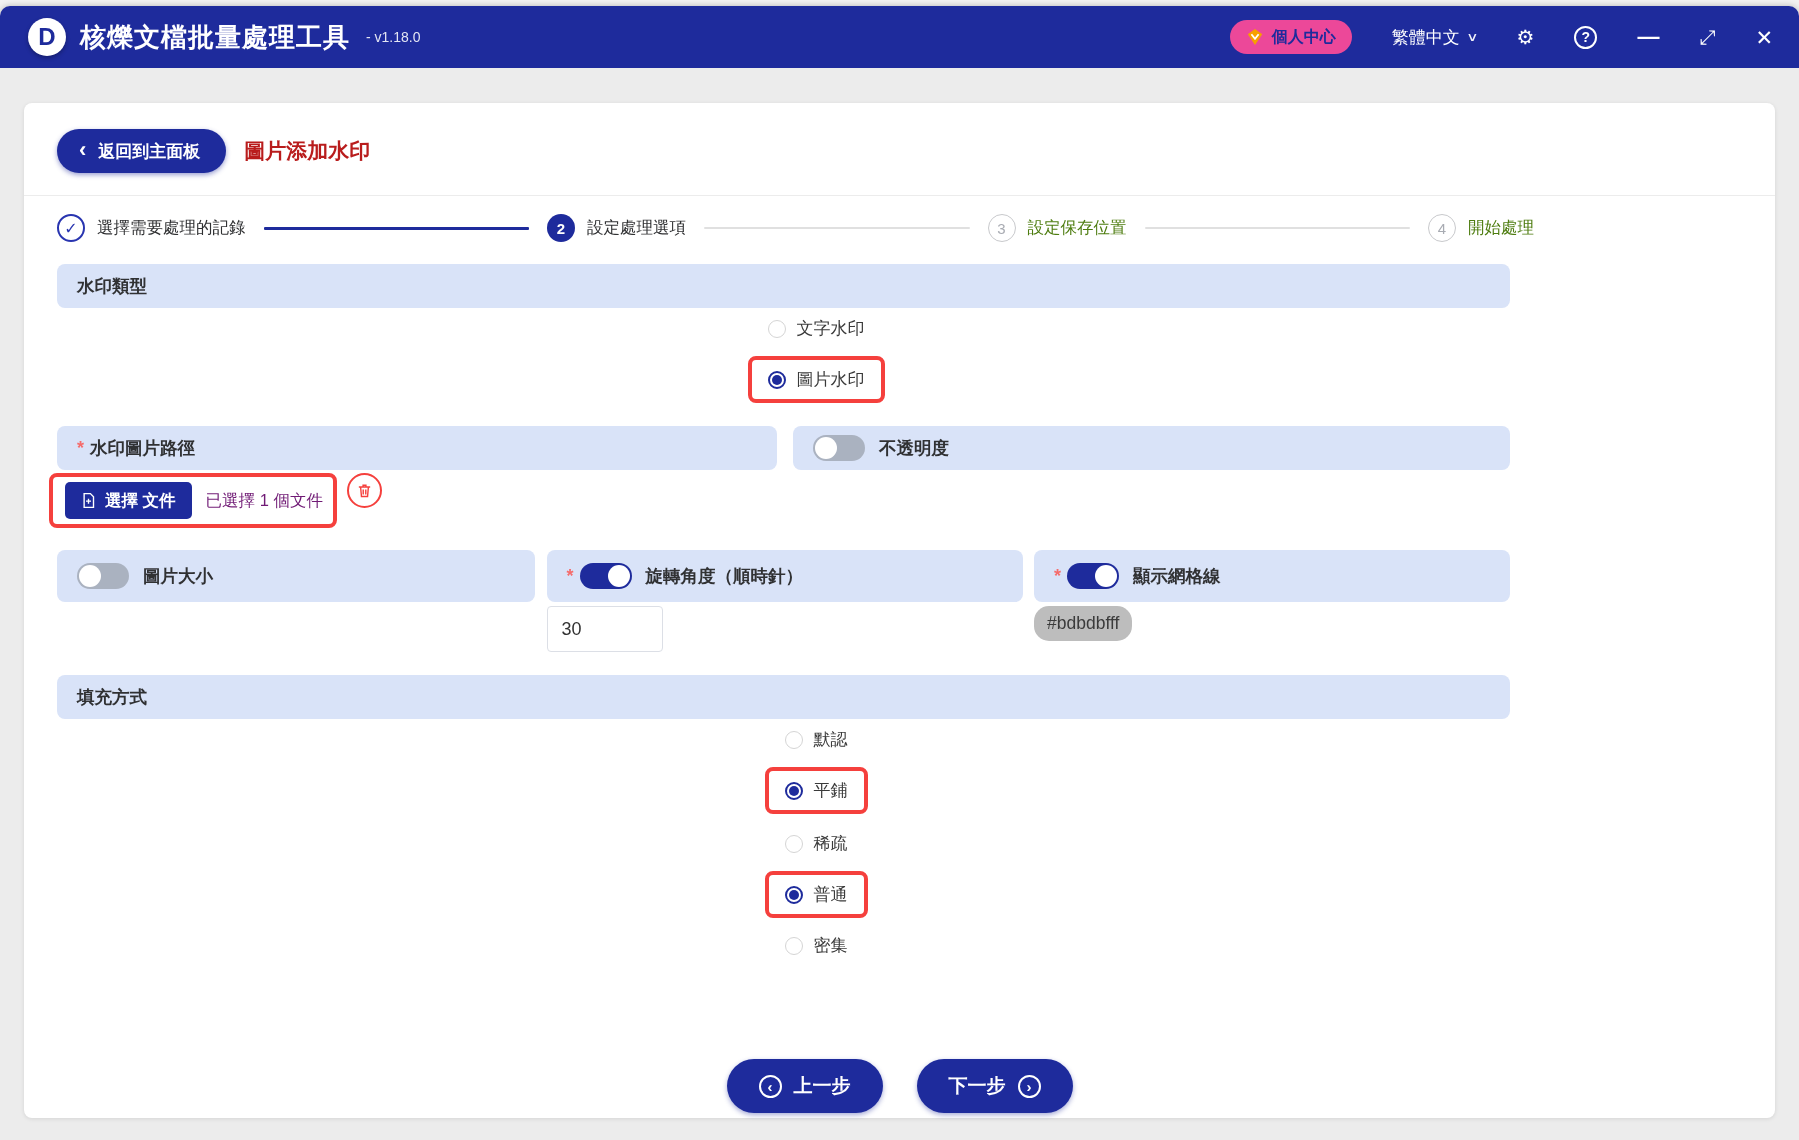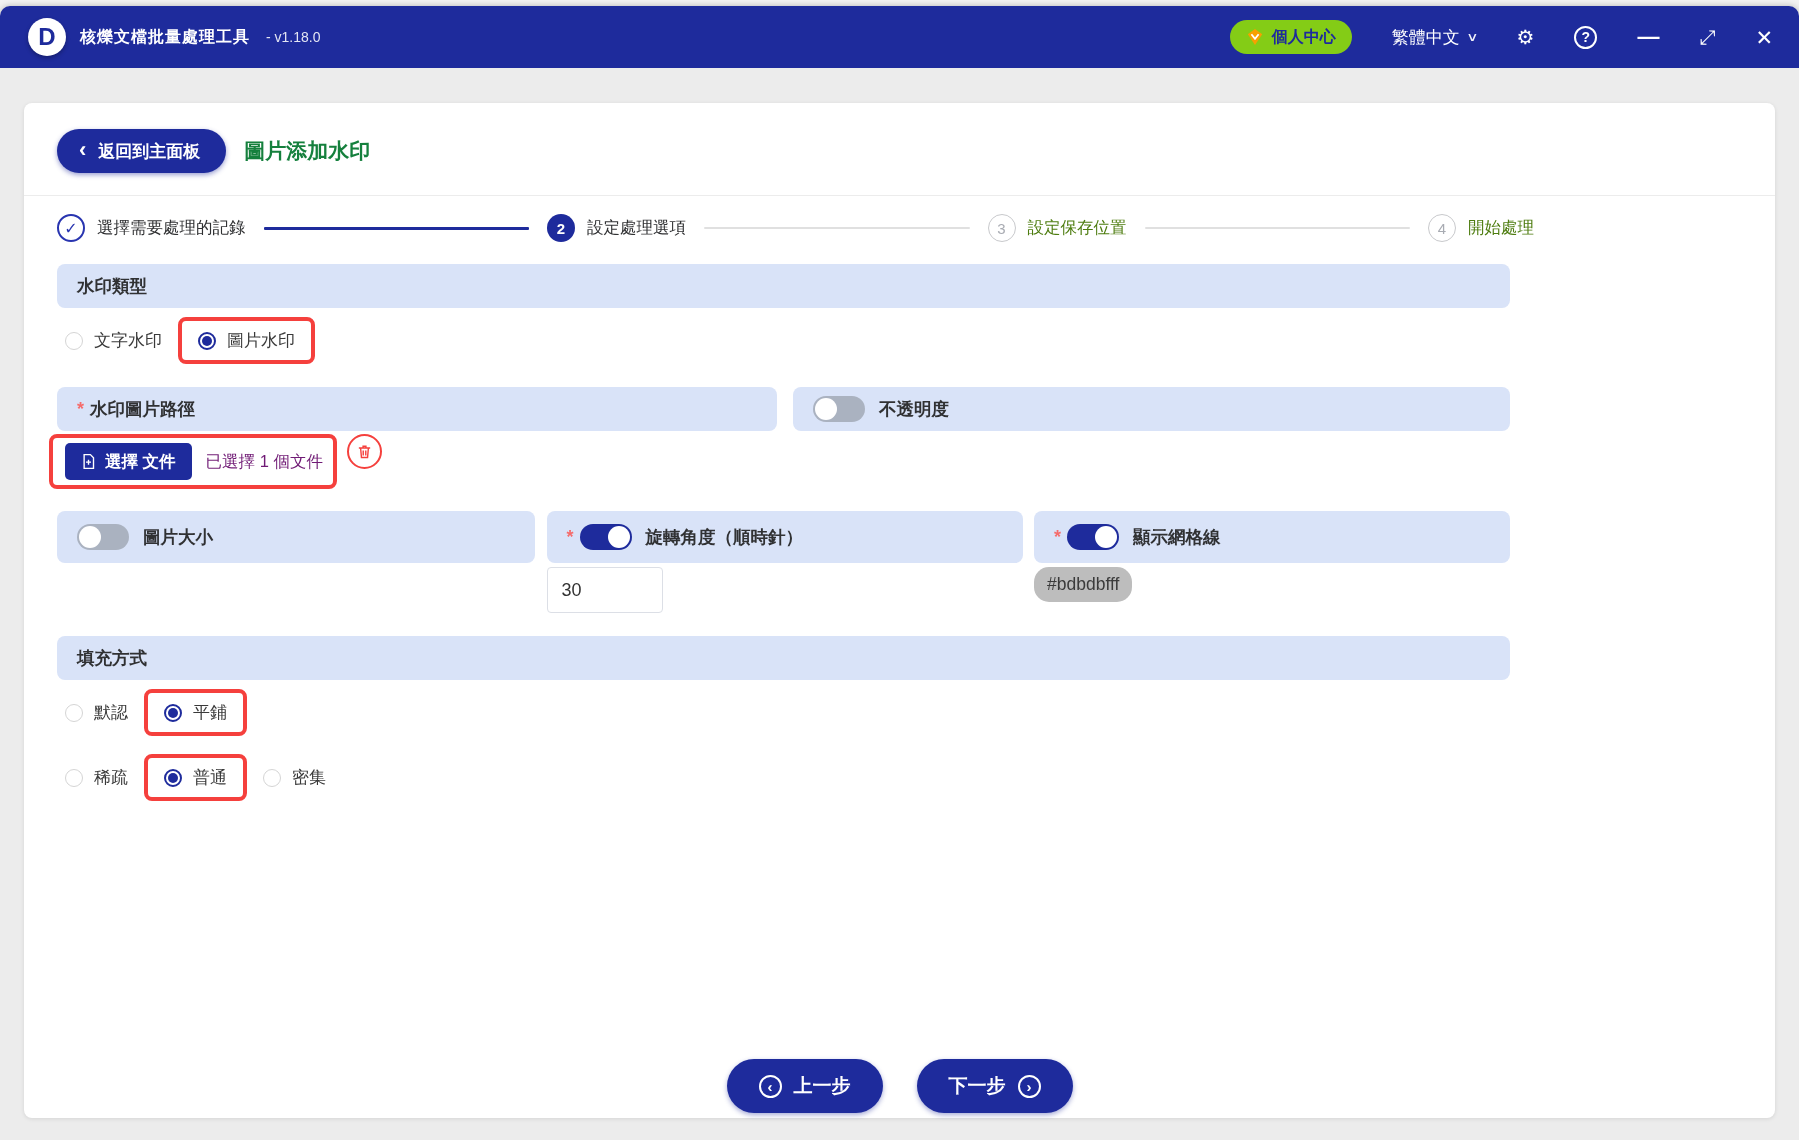--- a/index.html
+++ b/index.html
@@ -20,25 +20,25 @@
     height:62px; background:#1e2b9c; display:flex; align-items:center;
     justify-content:space-between; padding:0 26px 0 28px; color:#fff;
   }
   .tb-left{ display:flex; align-items:center; gap:14px; }
   .logo{
     width:38px; height:38px; border-radius:50%; background:#fff;
     display:flex; align-items:center; justify-content:center;
     color:#1e2b9c; font-weight:bold; font-size:24px;
     box-shadow:0 2px 4px rgba(0,0,0,.3);
   }
-  .app-title{ font-size:16px; font-weight:bold; letter-spacing:1px;text-align:right; }
+  .app-title{ font-size:26px; font-weight:bold; letter-spacing:1px;text-align:right; }
   .app-version{ font-size:14px; color:rgba(255,255,255,.88); margin-left:2px; }
   .tb-right{ display:flex; align-items:center; gap:40px; }
   .user-pill{
-    background:#84cc16; border:none; height:34px; border-radius:17px;
+    background:#ec4899; border:none; height:34px; border-radius:17px;
     display:flex; align-items:center; gap:8px; padding:0 16px;
     color:#1e2b9c; font-size:16px; font-weight:bold; cursor:pointer;
     font-family:inherit;
   }
   .lang{ display:flex; align-items:center; gap:8px; font-size:17px; cursor:pointer; }
   .lang .chev{ font-size:12px; transform:scaleX(1.4); opacity:.95; }
   .tb-icon{ font-size:20px; cursor:pointer; line-height:1; display:flex; align-items:center; justify-content:center; }
   .help-circle{
     width:23px; height:23px; border:2px solid #fff; border-radius:50%;
     display:flex; align-items:center; justify-content:center;
@@ -55,21 +55,21 @@
     display:flex; align-items:center; gap:18px;
     padding:26px 33px 22px 33px; border-bottom:1px solid #ececec;
   }
   .back-btn{
     background:#1e2b9c; color:#fff; border:none; height:44px; border-radius:22px;
     padding:0 26px 0 22px; font-size:17px; font-weight:bold; cursor:pointer;
     display:flex; align-items:center; gap:12px; font-family:inherit;
     box-shadow:0 2px 5px rgba(30,43,156,.45);
   }
   .back-btn .chevl{ font-size:22px; font-weight:bold; line-height:1; margin-top:-2px; }
-  .page-title{ font-size:21px; font-weight:bold; color:#15803d; }
+  .page-title{ font-size:21px; font-weight:bold; color:#b91c1c; }
   
   .steps{
     display:flex; align-items:center; padding:0 33px; height:64px; width:1543px;
   }
   .step{ display:flex; align-items:center; gap:12px; white-space:nowrap; }
   .step-circle{
     width:28px; height:28px; border-radius:50%; display:flex; align-items:center;
     justify-content:center; font-size:15px; flex:0 0 auto;
   }
   .step.done .step-circle{ border:2px solid #2935b0; color:#2935b0; font-size:16px; background:#fff; }
@@ -81,21 +81,21 @@
   .connector.active{ background:#1e2b9c; height:3px; }
   
   .content{ padding:4px 0 0 33px; width:1543px; }
   .band{
     background:#d9e3f8; border-radius:8px; height:44px; width:1453px;
     display:flex; align-items:center; padding:16px 20px;
     font-size:17.5px; font-weight:bold; color:#303133;
   }
   .asterisk{ color:#f56c6c; font-weight:bold; font-size:18px; margin-right:6px; }
   
-  .radio-row{ display:flex; align-items:center; gap:16px; padding:9px 0 9px 8px; min-height:46px; }
+  .radio-row{ display:flex; align-items:center; gap:16px; padding:9px 0 9px 8px; min-height:46px;flex-direction:column; }
   .radio-opt{ display:flex; align-items:center; gap:11px; cursor:pointer; }
   .radio-dot{
     width:18px; height:18px; border-radius:50%; border:1px solid #d5d5d5; background:#fff; flex:0 0 auto;
   }
   .radio-opt.sel .radio-dot{ border:2px solid #1e2b9c; position:relative; }
   .radio-opt.sel .radio-dot::after{
     content:""; position:absolute; inset:2px; border-radius:50%; background:#1e2b9c;
   }
   .radio-label{ font-size:17px; color:#3a3a3a; }
   .hl-box{

